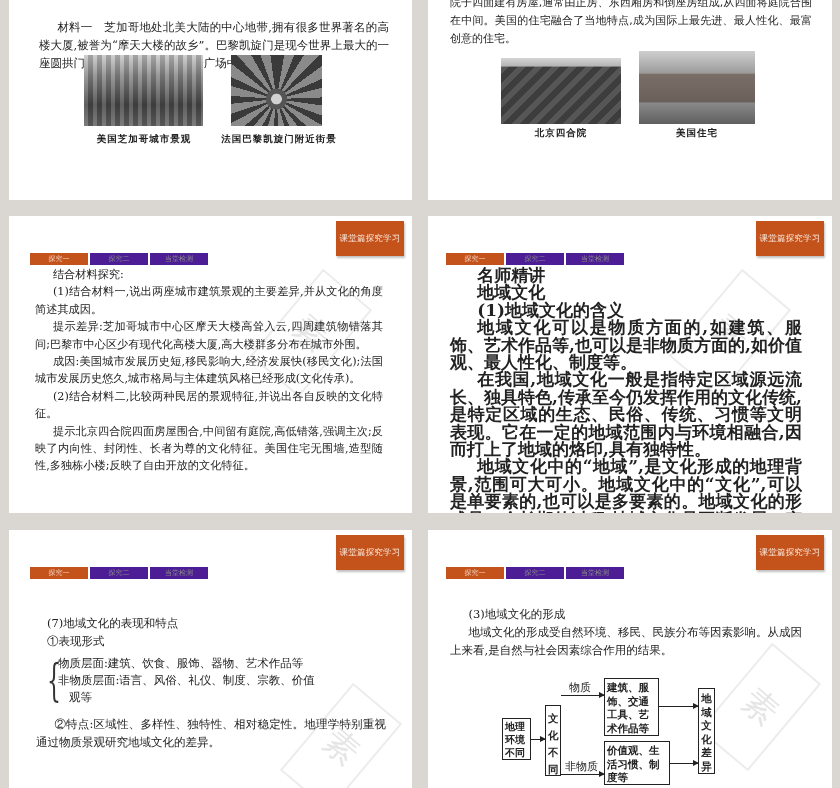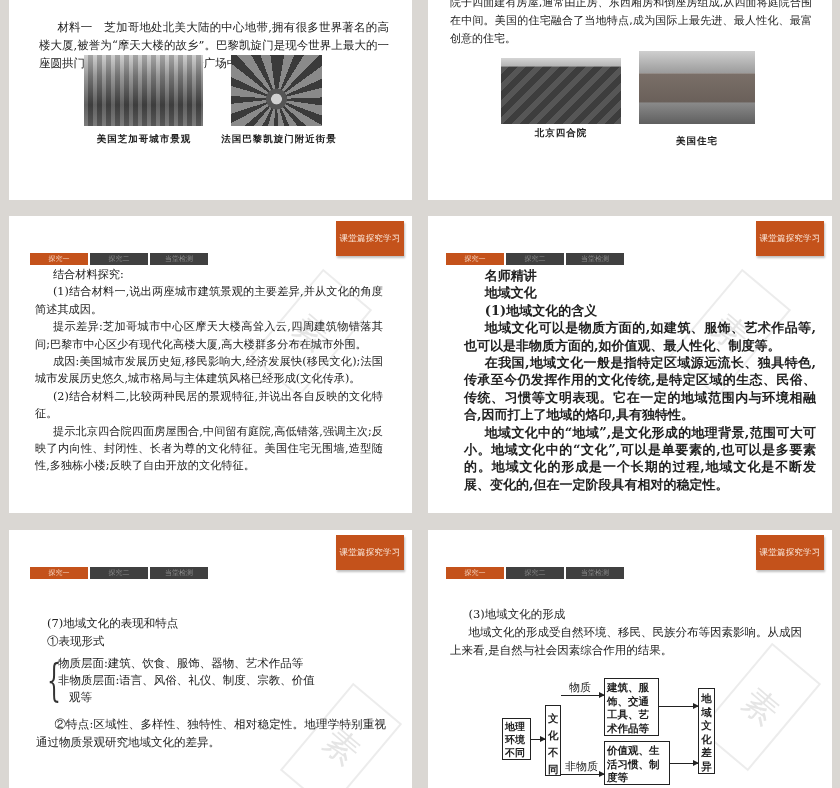--- a/index.html
+++ b/index.html
@@ -33,21 +33,21 @@
     letter-spacing: 0.2px;
   }
   .tabs {
     position: absolute; top: 37px; left: 21px;
     display: flex; height: 26px;
     font-family: "DejaVu Sans", sans-serif;
     font-size: 7px;
   }
   .tab {
     height: 12px; line-height: 12px; text-align: center;
-    background: #404040; color: #8a8a8a;
+    background: #4c1d95; color: #8a8a8a;
     margin-right: 2px;
   }
   .tab.active { background: #c4521b; color: #f6d7c5; }
   .tab.t1 { width: 58px; }
   .tab.t2 { width: 58px; }
   .tab.t3 { width: 58px; }
 
   .body-text {
     position: absolute; font-size: 11.5px; line-height: 18px;
     text-align: justify;
@@ -123,21 +123,21 @@
   <div class="photo paris" style="left:222px; top:61px; width:91px; height:71px;"></div>
   <div class="caption" style="left:70px; top:139px; width:130px;">美国芝加哥城市景观</div>
   <div class="caption" style="left:200px; top:139px; width:140px;">法国巴黎凯旋门附近街景</div>
 </div>
 
 <div class="slide right row1">
   <div class="body-text" style="left:22px; top:0px; width:362px; font-family:'DejaVu Sans', sans-serif; font-size:11px; line-height:18px;">院子四面建有房屋,通常由正房、东西厢房和倒座房组成,从四面将庭院合围在中间。美国的住宅融合了当地特点,成为国际上最先进、最人性化、最富创意的住宅。</div>
   <div class="photo siheyuan" style="left:73px; top:64px; width:120px; height:66px;"></div>
   <div class="photo house" style="left:211px; top:57px; width:116px; height:73px;"></div>
   <div class="caption" style="left:73px; top:133px; width:120px;">北京四合院</div>
-  <div class="caption" style="left:211px; top:133px; width:116px;margin-top:8px;">美国住宅</div>
+  <div class="caption" style="left:211px; top:133px; width:116px;">美国住宅</div>
 </div>
 
 <div class="slide left row2">
   <div class="badge">课堂篇探究学习</div>
   <div class="tabs">
     <div class="tab active t1">探究一</div>
     <div class="tab t2">探究二</div>
     <div class="tab t3">当堂检测</div>
   </div>
   <div class="watermark" style="left:270px; top:60px;">素</div>
@@ -152,21 +152,21 @@
 </div>
 
 <div class="slide right row2">
   <div class="badge">课堂篇探究学习</div>
   <div class="tabs" style="left:18px;">
     <div class="tab active t1">探究一</div>
     <div class="tab t2">探究二</div>
     <div class="tab t3">当堂检测</div>
   </div>
   <div class="watermark" style="left:270px; top:60px;">素</div>
-  <div class="body-text" style="left:36px; top:51px; width:352px; font-size:13px; line-height:17.4px; font-weight:bold;">
+  <div class="body-text" style="left:22px; top:51px; width:352px; font-size:17px; line-height:17.4px; font-weight:bold;">
     <p class="indent">名师精讲</p>
     <p class="indent">地域文化</p>
     <p class="indent">(1)地域文化的含义</p>
     <p class="indent">地域文化可以是物质方面的,如建筑、服饰、艺术作品等,也可以是非物质方面的,如价值观、最人性化、制度等。</p>
     <p class="indent">在我国,地域文化一般是指特定区域源远流长、独具特色,传承至今仍发挥作用的文化传统,是特定区域的生态、民俗、传统、习惯等文明表现。它在一定的地域范围内与环境相融合,因而打上了地域的烙印,具有独特性。</p>
     <p class="indent">地域文化中的“地域”,是文化形成的地理背景,范围可大可小。地域文化中的“文化”,可以是单要素的,也可以是多要素的。地域文化的形成是一个长期的过程,地域文化是不断发展、变化的,但在一定阶段具有相对的稳定性。</p>
   </div>
 </div>
 
 <div class="slide left row3">

